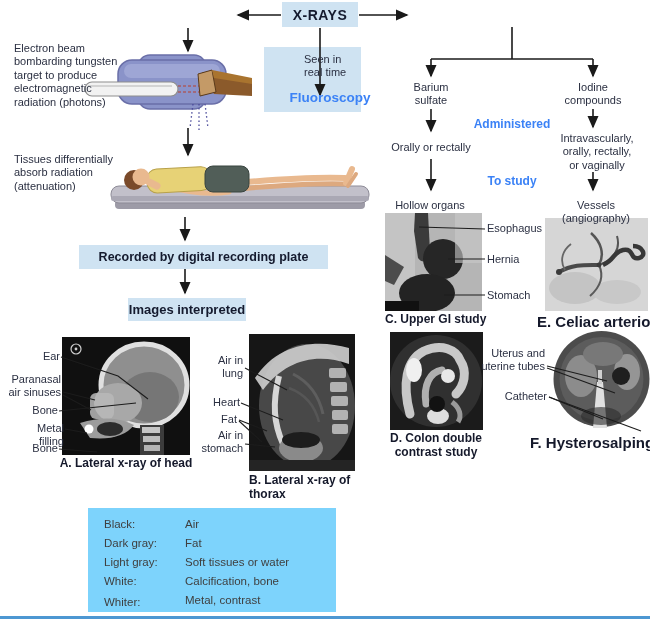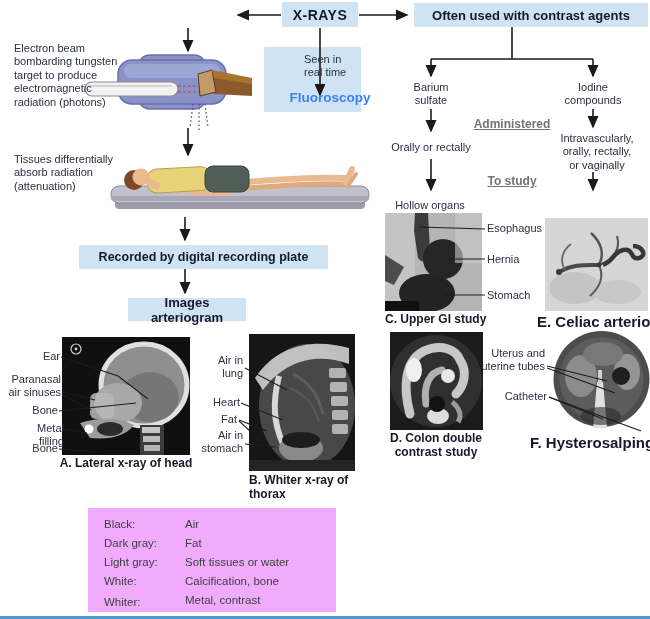--- a/index.html
+++ b/index.html
@@ -8,50 +8,49 @@
     font-family:"Liberation Sans",sans-serif;color:#23283a;
   }
   .abs{position:absolute;}
   .bluebox{
     background:#cfe3f2;color:#141a2e;font-weight:bold;
     display:flex;align-items:center;justify-content:center;
     font-size:13px;text-align:center;
   }
   .plain{font-size:11px;line-height:1.22;color:#2b3042;}
   .ml{white-space:pre-line;}
-  .boldlab{font-size:12px;font-weight:bold;color:#737373;text-decoration:underline;}
+  .boldlab{font-size:12px;font-weight:bold;color:#3b82f6;}
   .caption{font-size:12px;font-weight:bold;color:#15192b;line-height:1.15;}
   .caption-sm{font-size:15px;font-weight:bold;color:#15192b;line-height:1.15;}
   .ctr{transform:translateX(-50%);text-align:center;}
   .rt{text-align:right;}
   .panel{position:absolute;}
   .panel svg{display:block;}
   #legend{
-    background:#f0abfc;position:absolute;left:88px;top:508px;width:248px;height:104px;
+    background:#7dd3fc;position:absolute;left:88px;top:508px;width:248px;height:104px;
   }
   .legrow{position:absolute;font-size:11.5px;color:#3f3f3f;}
   #overlay{position:absolute;left:0;top:0;z-index:6;pointer-events:none;}
   .txt{z-index:8;}
   #bottombar{position:absolute;left:0;top:616px;width:650px;height:3px;background:#4d97d2;}
 </style>
 </head>
 <body>
 
 <div id="canvas">
 
   <div class="abs bluebox txt" style="left:282px;top:2px;width:76px;height:25px;font-size:14px;letter-spacing:.5px;">X-RAYS</div>
-  <div class="abs bluebox txt" style="left:414px;top:3px;width:234px;height:24px;">Often used with contrast agents</div>
 
   <div class="abs" style="left:264px;top:47px;width:97px;height:65px;background:#cfe3f2;z-index:2;"></div>
   <div class="abs plain ml txt" style="left:304px;top:53px;">Seen in
 real time</div>
   <div class="abs txt" style="left:312px;top:90px;transform:translateX(-50%);font-weight:bold;font-size:13.5px;color:#3b82f6;padding-left:36px;">Fluoroscopy</div>
 
   <div class="abs bluebox txt" style="left:79px;top:245px;width:249px;height:24px;font-size:12.5px;">Recorded by digital recording plate</div>
-  <div class="abs bluebox txt" style="left:128px;top:298px;width:118px;height:23px;">Images arteriogram</div>
+  <div class="abs bluebox txt" style="left:128px;top:298px;width:118px;height:23px;">Images interpreted</div>
 
   <div class="abs plain ml txt" style="left:14px;top:42px;width:130px;">Electron beam
 bombarding tungsten
 target to produce
 electromagnetic
 radiation (photons)</div>
   <div class="abs plain ml txt" style="left:14px;top:153px;width:130px;">Tissues differentially
 absorb radiation
 (attenuation)</div>
 
@@ -59,20 +58,21 @@
 sulfate</div>
   <div class="abs plain ml ctr txt" style="left:593px;top:81px;">Iodine
 compounds</div>
   <div class="abs boldlab ctr txt" style="left:512px;top:117px;">Administered</div>
   <div class="abs plain ctr txt" style="left:431px;top:141px;">Orally or rectally</div>
   <div class="abs plain ml ctr txt" style="left:597px;top:132px;">Intravascularly,
 orally, rectally,
 or vaginally</div>
   <div class="abs boldlab ctr txt" style="left:512px;top:174px;">To study</div>
   <div class="abs plain ctr txt" style="left:430px;top:199px;">Hollow organs</div>
+  <div class="abs plain ctr txt" style="left:596px;top:199px;">Vessels (angiography)</div>
 
   <svg class="abs" style="left:80px;top:48px;z-index:3;" width="175" height="85" viewBox="0 0 175 85">
     <rect x="58" y="7" width="68" height="54" rx="12" fill="#8a93c9" stroke="#6a6fa8" stroke-width="1.5"></rect>
     <rect x="38" y="12" width="108" height="44" rx="14" fill="#8a93c9" stroke="#6a6fa8" stroke-width="1.5"></rect>
     <rect x="44" y="16" width="96" height="14" rx="7" fill="#a7aeda" opacity="0.7"></rect>
     <rect x="5" y="34" width="93" height="14" rx="7" fill="#f2f2f2" stroke="#8d8d8d" stroke-width="1.2"></rect>
     <line x1="8" y1="38" x2="92" y2="38" stroke="#c9c9c9" stroke-width="1.5"></line>
     <line x1="98" y1="38" x2="120" y2="38" stroke="#b8412f" stroke-width="1.2" stroke-dasharray="3,2"></line>
     <line x1="98" y1="44" x2="120" y2="44" stroke="#b8412f" stroke-width="1.2" stroke-dasharray="3,2"></line>
     <g>
@@ -151,21 +151,21 @@
       <ellipse cx="52" cy="106" rx="19" ry="8" fill="#1d1d1d"></ellipse>
       <rect x="0" y="126" width="106" height="11" fill="#242424"></rect>
     </svg>
   </div>
   <div class="abs plain ml rt txt" style="right:407px;top:354px;">Air in
 lung</div>
   <div class="abs plain rt txt" style="right:410px;top:396px;">Heart</div>
   <div class="abs plain rt txt" style="right:413px;top:413px;">Fat</div>
   <div class="abs plain ml rt txt" style="right:407px;top:429px;">Air in
 stomach</div>
-  <div class="abs caption ml txt" style="left:249px;top:474px;">B. Whiter x-ray of
+  <div class="abs caption ml txt" style="left:249px;top:474px;">B. Lateral x-ray of
 thorax</div>
 
   <div class="panel" style="left:385px;top:213px;z-index:2;">
     <svg width="97" height="98" viewBox="0 0 97 98">
       <rect width="97" height="98" fill="#b5b5b5"></rect>
       <rect x="0" y="0" width="30" height="98" fill="#c4c4c4"></rect>
       <path d="M30,0 L43,0 L45,38 C45,48 38,52 33,45 L29,18 Z" fill="#3b3b3b"></path>
       <circle cx="58" cy="46" r="20" fill="#262626"></circle>
       <ellipse cx="42" cy="80" rx="28" ry="19" fill="#232323"></ellipse>
       <path d="M0,42 L19,54 L9,72 L0,68 Z" fill="#4c4c4c"></path>

